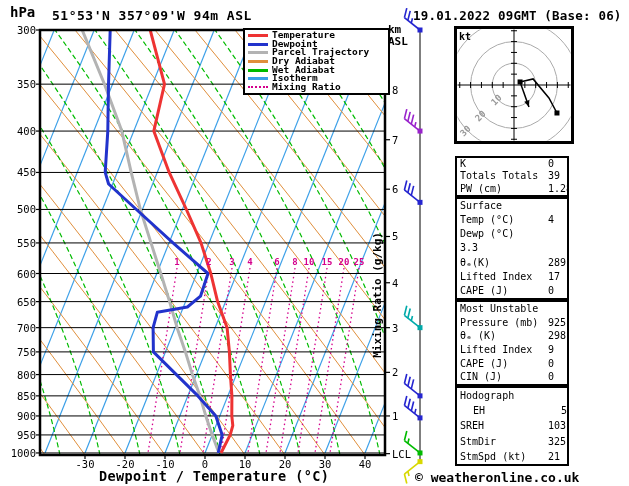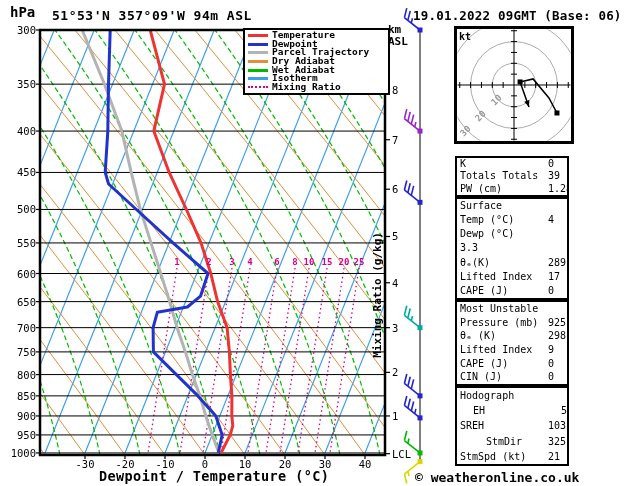--- a/index.html
+++ b/index.html
@@ -375,21 +375,21 @@
       <div class="panel-box" style="top: 386px; height: 80px;">
         <div class="prow phead" style="line-height: 15.2px;">Hodograph</div>
         <div class="prow" style="line-height: 15.2px; padding-left: 16px;">
           <span class="plabel">EH</span>
           <span class="pvalue">58</span>
         </div>
         <div class="prow" style="line-height: 15.2px;">
           <span class="plabel">SREH</span>
           <span class="pvalue">103</span>
         </div>
-        <div class="prow" style="line-height: 15.2px; text-align: center;">
+        <div class="prow" style="line-height: 15.2px;">
           <span class="plabel">StmDir</span>
           <span class="pvalue">325°</span>
         </div>
         <div class="prow" style="line-height: 15.2px;">
           <span class="plabel">StmSpd (kt)</span>
           <span class="pvalue">21</span>
         </div>
       </div>
     </div>
 

